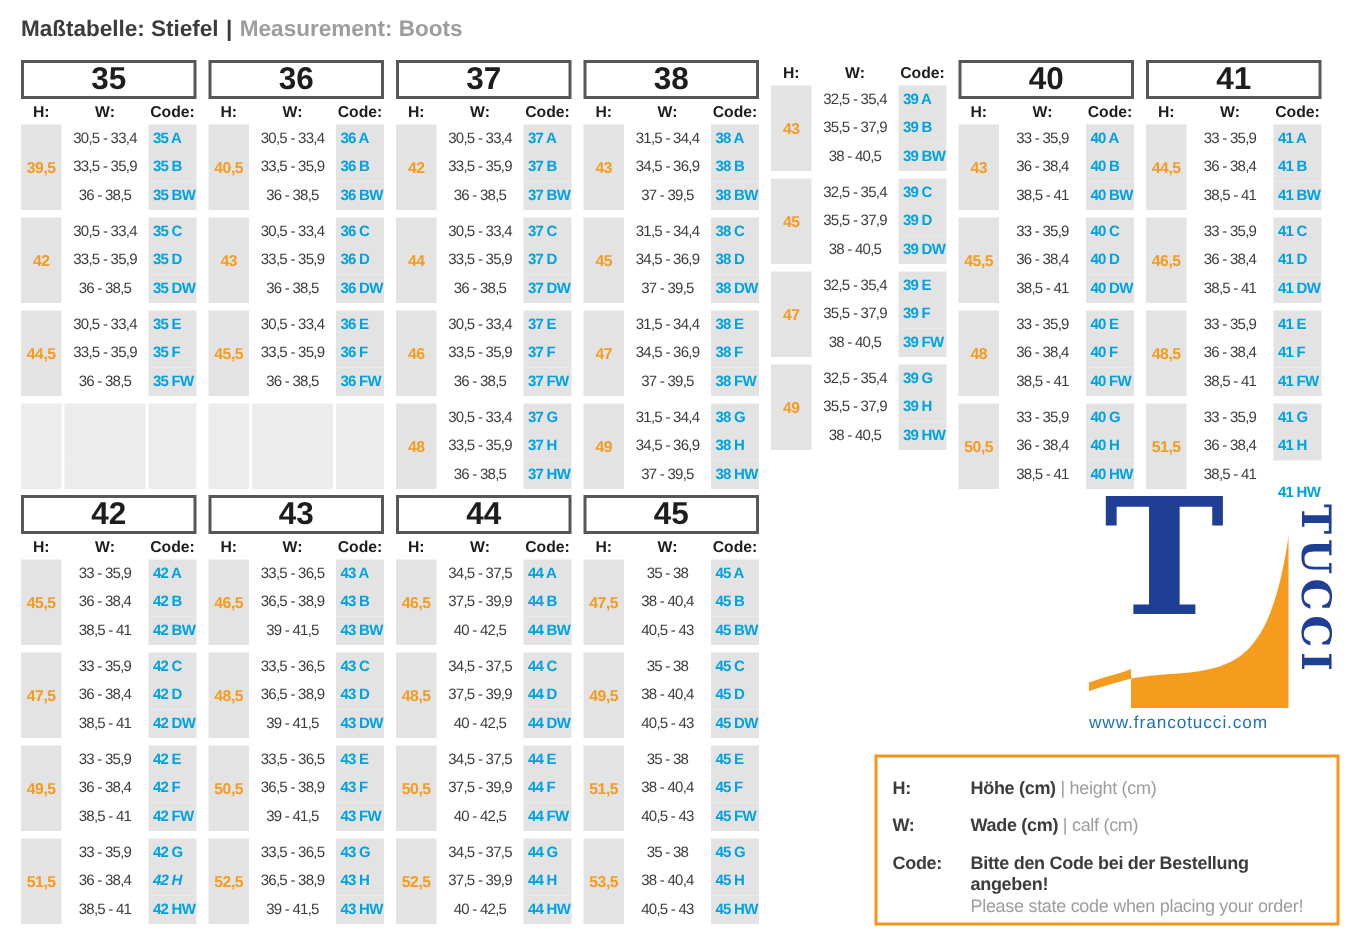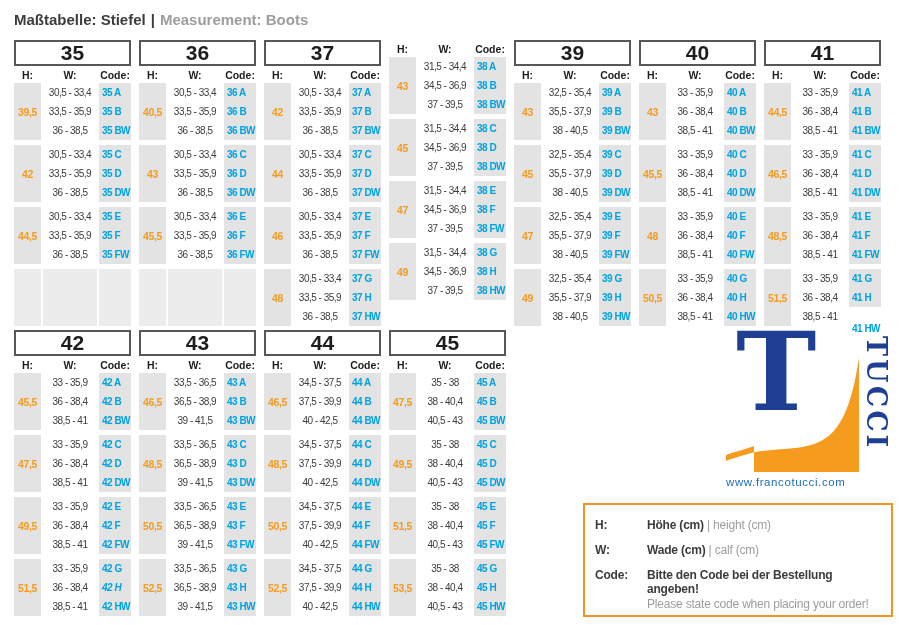--- a/index.html
+++ b/index.html
@@ -189,20 +189,21 @@
         <div class="h-cell">48</div>
         <div class="w-cell" style="grid-area: 1 / 2;">30,5 - 33,4</div>
         <div class="code-cell" style="grid-area: 1 / 3;">37 G</div>
         <div class="w-cell" style="grid-area: 2 / 2;">33,5 - 35,9</div>
         <div class="code-cell" style="grid-area: 2 / 3;">37 H</div>
         <div class="w-cell" style="grid-area: 3 / 2;">36 - 38,5</div>
         <div class="code-cell" style="grid-area: 3 / 3;">37 HW</div>
       </div>
     </div>
     <div class="size-table">
+      <div class="size-header">38</div>
       <div class="col-labels">
         <div class="lab">H:</div>
         <div class="lab">W:</div>
         <div class="lab">Code:</div>
       </div>
       <div class="group">
         <div class="h-cell">43</div>
         <div class="w-cell" style="grid-area: 1 / 2;">31,5 - 34,4</div>
         <div class="code-cell" style="grid-area: 1 / 3;">38 A</div>
         <div class="w-cell" style="grid-area: 2 / 2;">34,5 - 36,9</div>
@@ -232,21 +233,20 @@
         <div class="h-cell">49</div>
         <div class="w-cell" style="grid-area: 1 / 2;">31,5 - 34,4</div>
         <div class="code-cell" style="grid-area: 1 / 3;">38 G</div>
         <div class="w-cell" style="grid-area: 2 / 2;">34,5 - 36,9</div>
         <div class="code-cell" style="grid-area: 2 / 3;">38 H</div>
         <div class="w-cell" style="grid-area: 3 / 2;">37 - 39,5</div>
         <div class="code-cell" style="grid-area: 3 / 3;">38 HW</div>
       </div>
     </div>
     <div class="size-table">
-      <div class="size-header">39</div>
       <div class="col-labels">
         <div class="lab">H:</div>
         <div class="lab">W:</div>
         <div class="lab">Code:</div>
       </div>
       <div class="group">
         <div class="h-cell">43</div>
         <div class="w-cell" style="grid-area: 1 / 2;">32,5 - 35,4</div>
         <div class="code-cell" style="grid-area: 1 / 3;">39 A</div>
         <div class="w-cell" style="grid-area: 2 / 2;">35,5 - 37,9</div>

